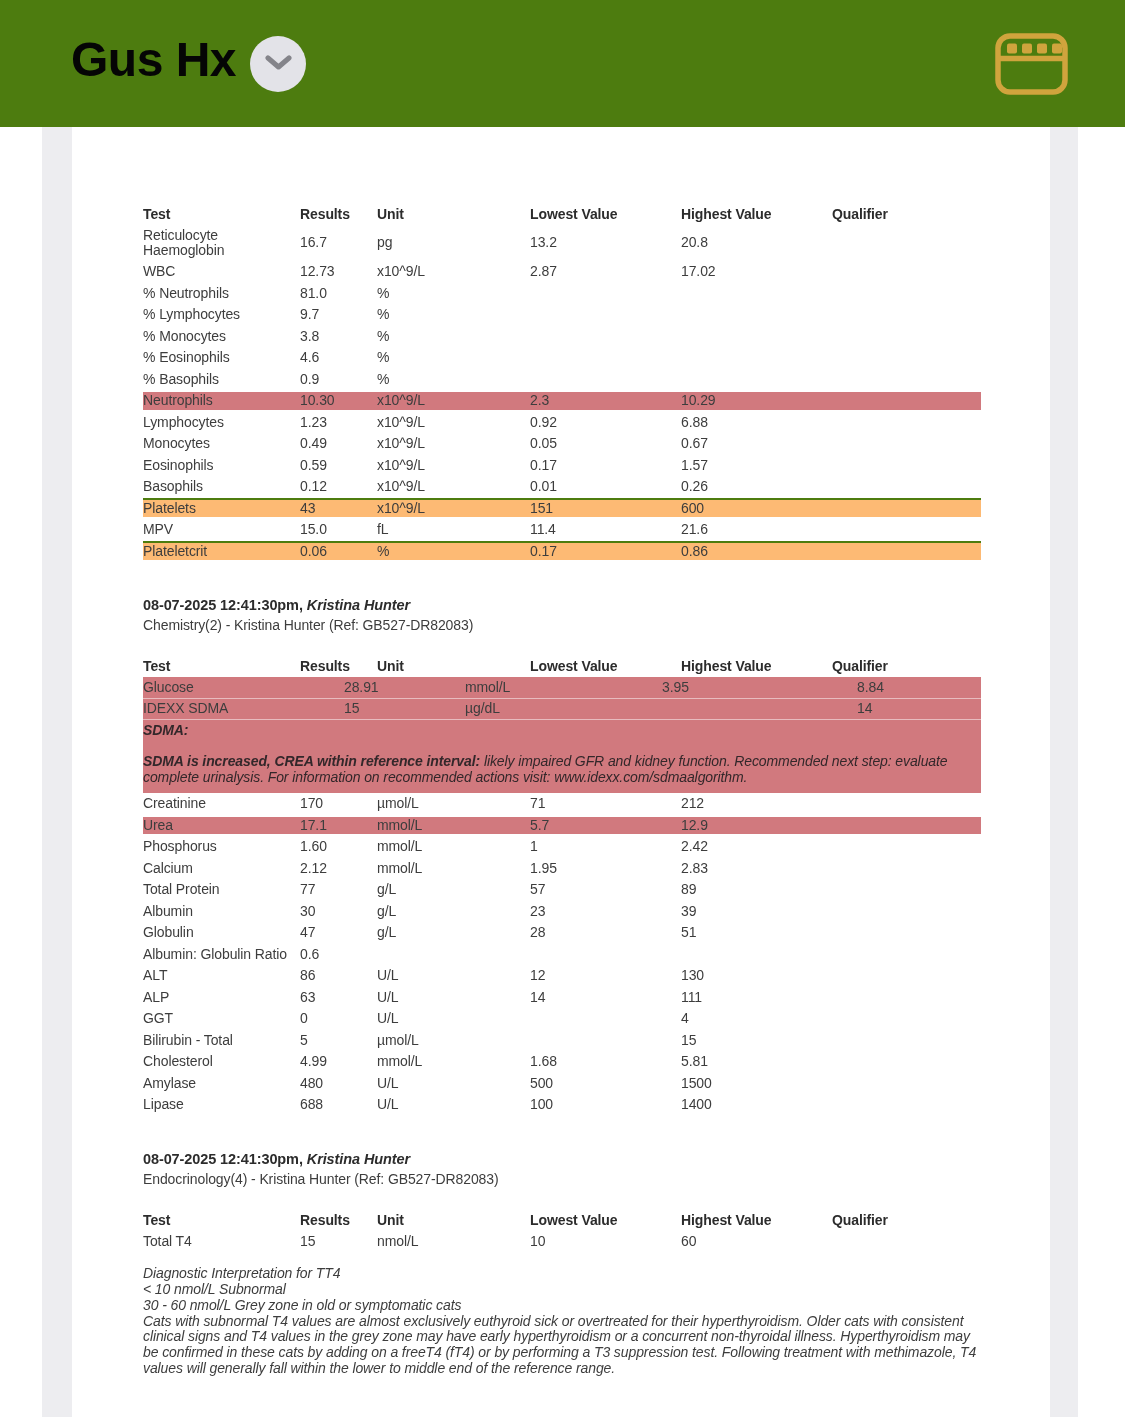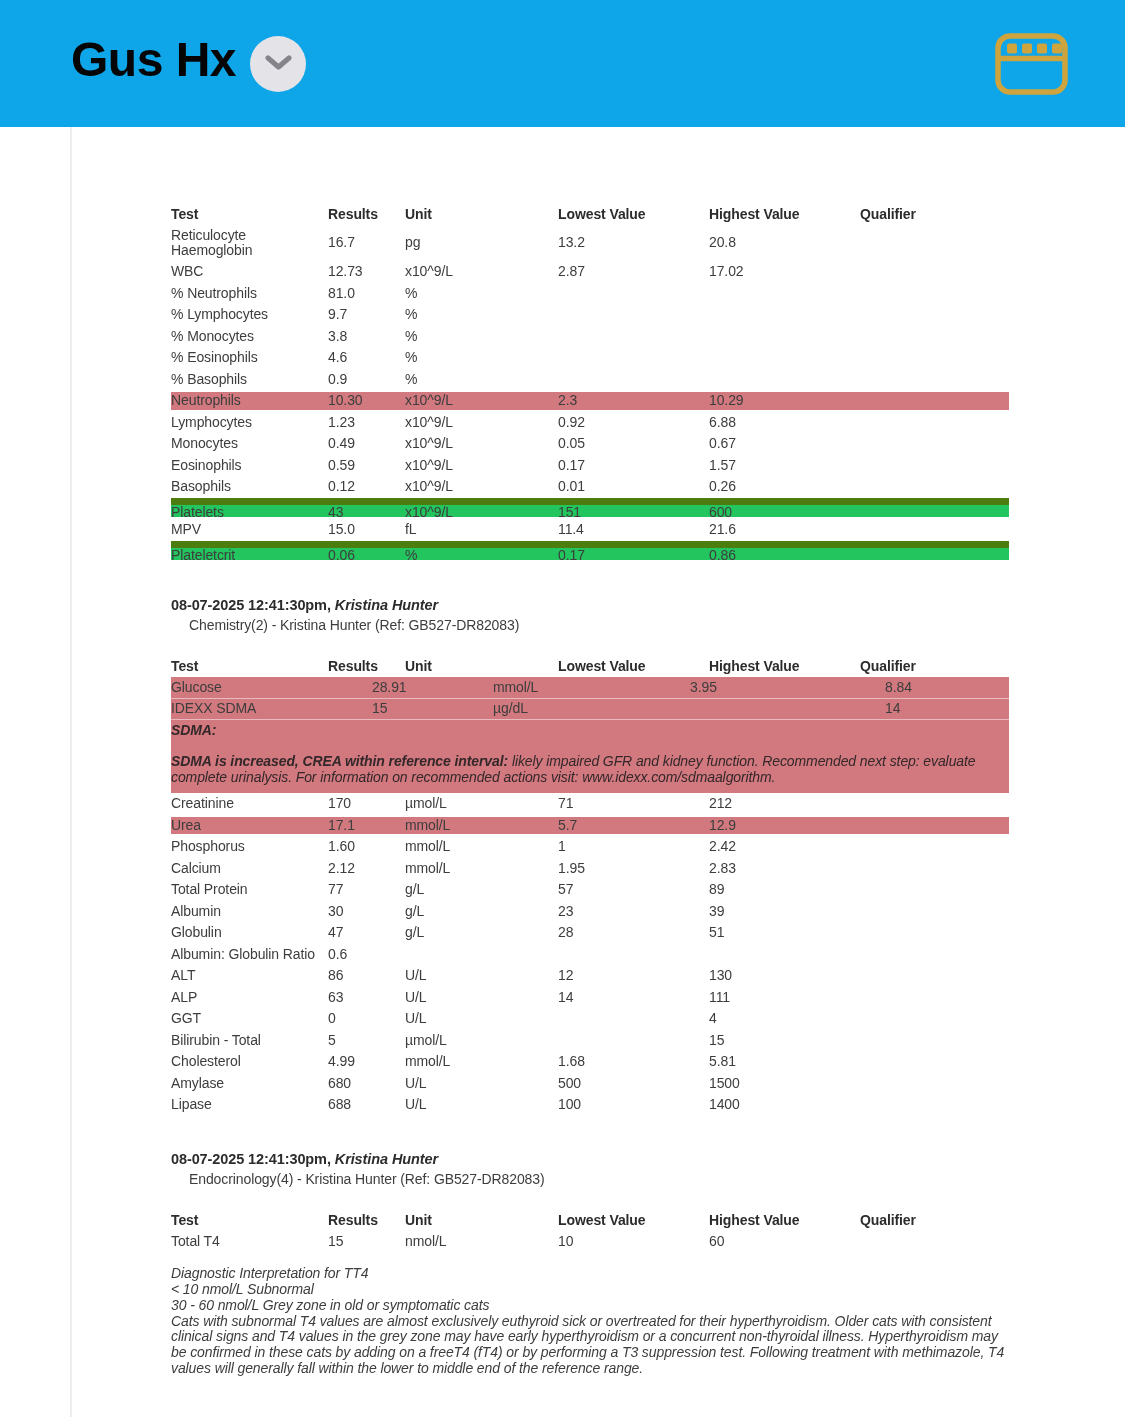--- a/index.html
+++ b/index.html
@@ -3,43 +3,43 @@
 <meta charset="utf-8">
 <style>
   html,body{margin:0;padding:0;}
   body{
     width:1125px;height:1417px;position:relative;overflow:hidden;
     background:#ededf0;
     font-family:"Liberation Sans", sans-serif;
     -webkit-font-smoothing:antialiased;
   }
   
-  .topbar{position:absolute;left:0;top:0;width:1125px;height:127px;background:#0ea5e9;}
+  .topbar{position:absolute;left:0;top:0;width:1125px;height:127px;background:#4d7c0f;}
   .title{position:absolute;left:71px;top:32px;font-size:48px;font-weight:700;color:#050505;letter-spacing:-0.5px;}
   .chev-btn{position:absolute;left:250px;top:36px;width:56px;height:56px;border-radius:50%;
     background:#e3e3e8;display:flex;align-items:center;justify-content:center;border:none;cursor:pointer;}
   .grid-btn{position:absolute;left:995px;top:33px;width:73px;height:62px;background:none;border:none;padding:0;cursor:pointer;}
   
-  .page{position:absolute;top:127px;bottom:0;background:#ffffff;padding-left:28px;}
+  .page{position:absolute;top:127px;bottom:0;background:#ffffff;}
   .page.prev{left:0;width:42px;}
   .page.main{left:72px;width:978px;}
   .page.next{left:1078px;width:47px;}
   
   .doc{padding:76px 0 0 71px;color:#3d3d3d;font-size:14px;letter-spacing:-0.1px;}
   .thead,.trow{display:grid;grid-template-columns:157px 77px 153px 151px 151px 149px;width:838px;}
   .thead{font-weight:700;color:#2c2c2c;height:22px;align-items:center;}
   .trow{height:21.5px;align-items:center;line-height:15.5px;box-sizing:border-box;}
   .trow.tall{height:36px;}
   .hl-red{background:#d1797e;border-top:2px solid #fff;border-bottom:2px solid #fff;}
-  .hl-blue{background:#22c55e;border-top:7px solid #4d7c0f;border-bottom:2px solid #fff;}
+  .hl-blue{background:#fdba74;border-top:2px solid #4d7c0f;border-bottom:2px solid #fff;}
   .mt22{margin-top:22px;}
   .section-head{margin-top:35px;}
   .sec-line1{font-weight:700;font-size:14.5px;color:#2c2c2c;}
   .sec-line1 .author{font-style:italic;}
-  .sec-line2{margin-top:4px;font-size:14px;color:#3d3d3d;margin-left:18px;}
+  .sec-line2{margin-top:4px;font-size:14px;color:#3d3d3d;}
   .sdma-block{background:#d1797e;width:838px;padding-bottom:6px;}
   .sdma-block .trow{border-bottom:1px solid rgba(255,255,255,.5);gap:44px;}
   .sdma-label{font-weight:700;font-style:italic;height:20px;line-height:20px;color:#33272a;}
   .sdma-note{font-style:italic;padding:13px 14px 2px 0;line-height:16px;color:#33272a;}
   .sdma-note .nb{font-weight:700;margin-top:28px;}
   .notes{margin-top:13px;}
   .note-line{font-style:italic;line-height:16.2px;color:#3d3d3d;}
   .note-para{font-style:italic;line-height:15.7px;width:845px;color:#3d3d3d;}
 </style>
 </head>
@@ -345,21 +345,21 @@
         <div class="trow">
           <span class="c0">Cholesterol</span>
           <span class="c1">4.99</span>
           <span class="c2">mmol/L</span>
           <span class="c3">1.68</span>
           <span class="c4">5.81</span>
           <span class="c5"></span>
         </div>
         <div class="trow">
           <span class="c0">Amylase</span>
-          <span class="c1">680</span>
+          <span class="c1">480</span>
           <span class="c2">U/L</span>
           <span class="c3">500</span>
           <span class="c4">1500</span>
           <span class="c5"></span>
         </div>
         <div class="trow">
           <span class="c0">Lipase</span>
           <span class="c1">688</span>
           <span class="c2">U/L</span>
           <span class="c3">100</span>

